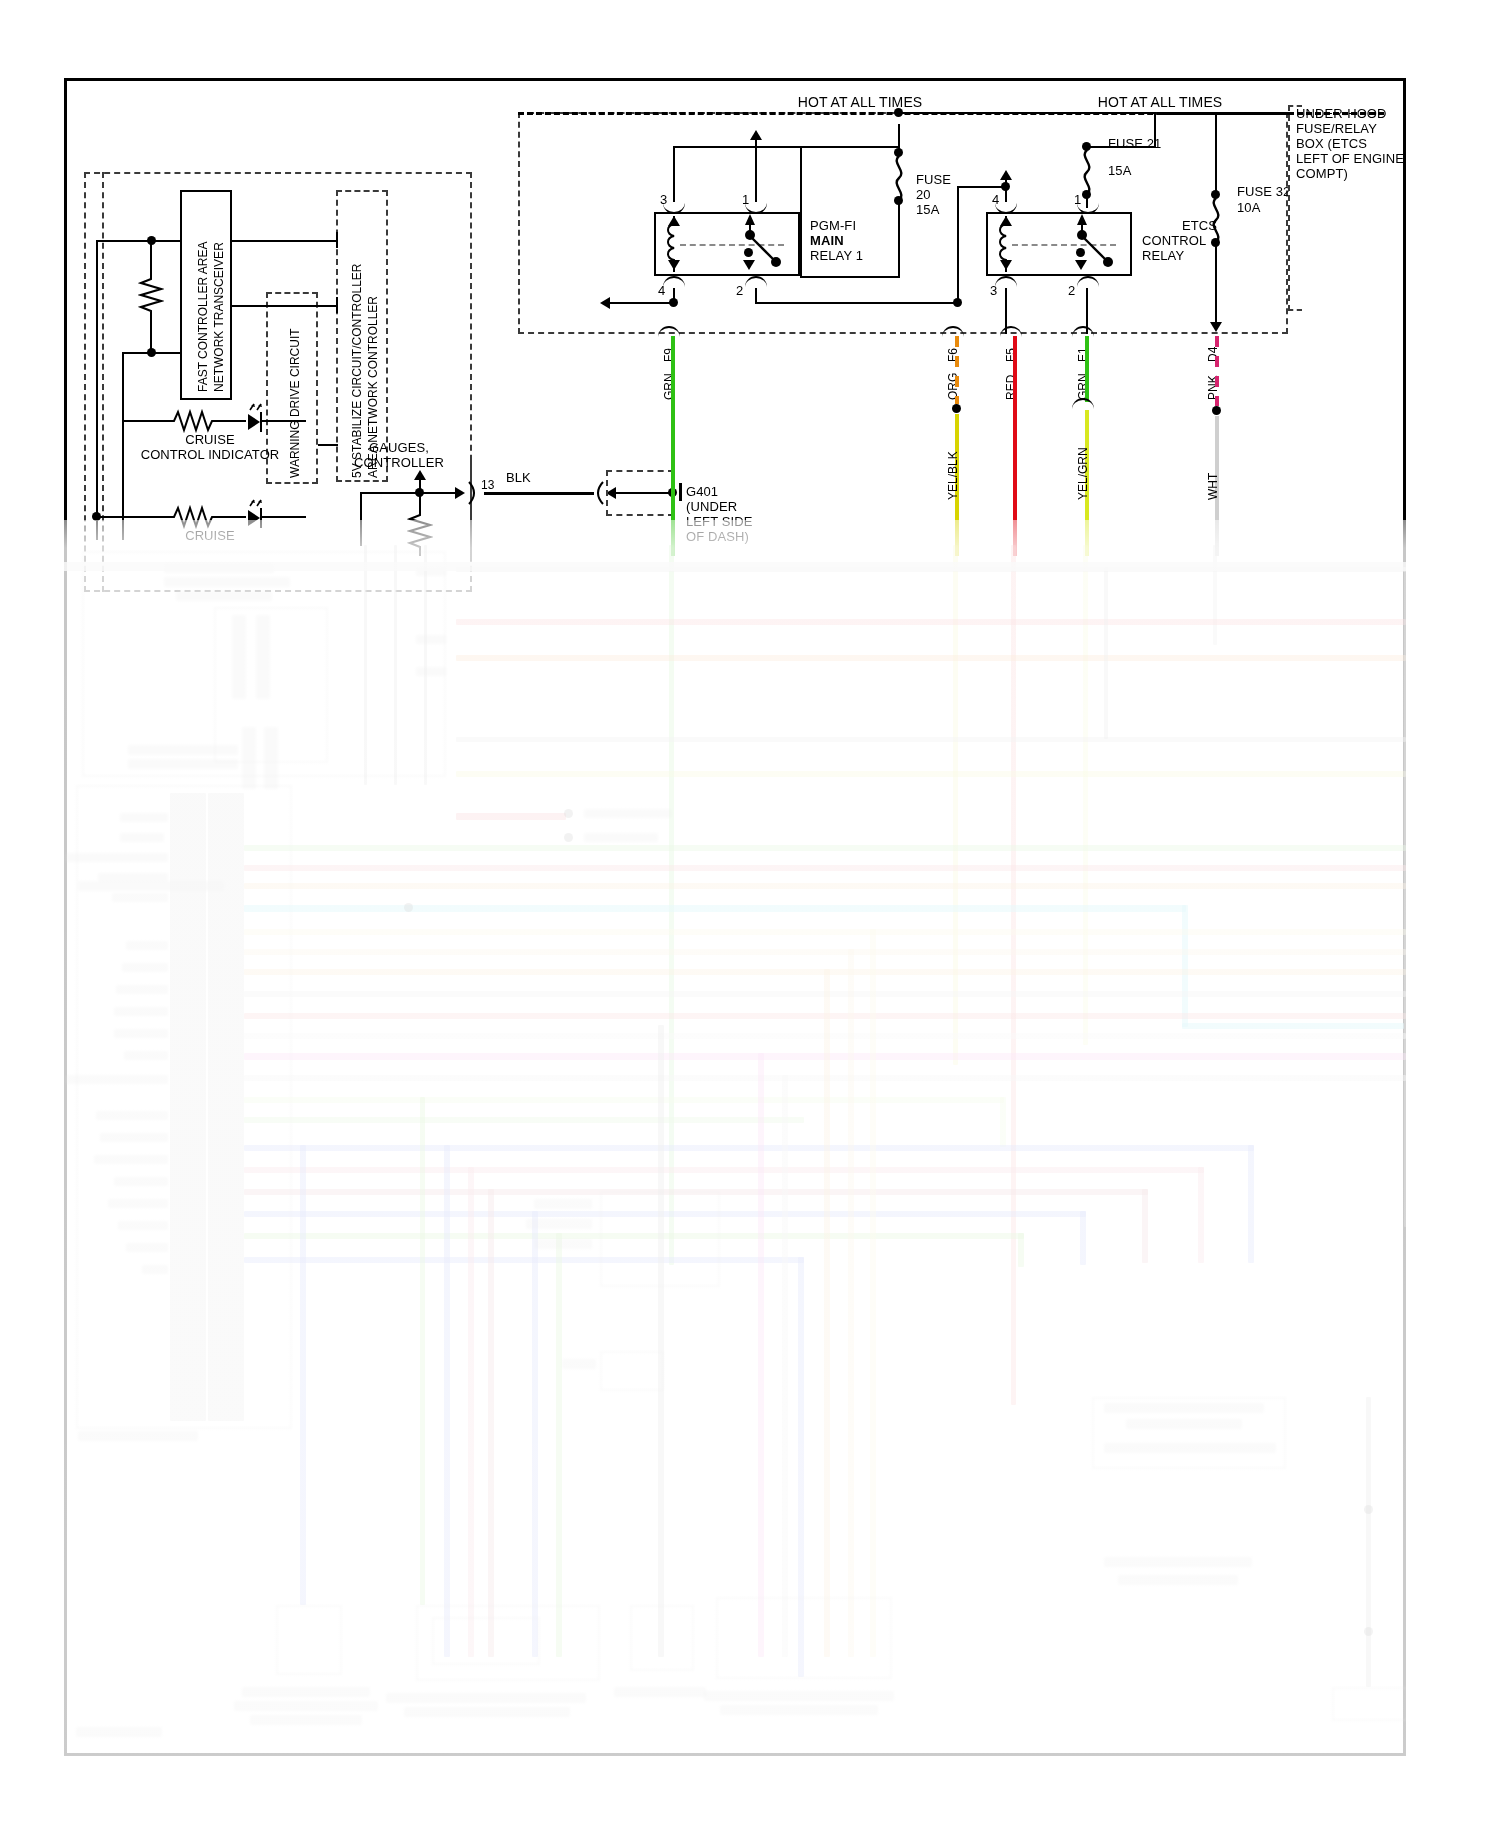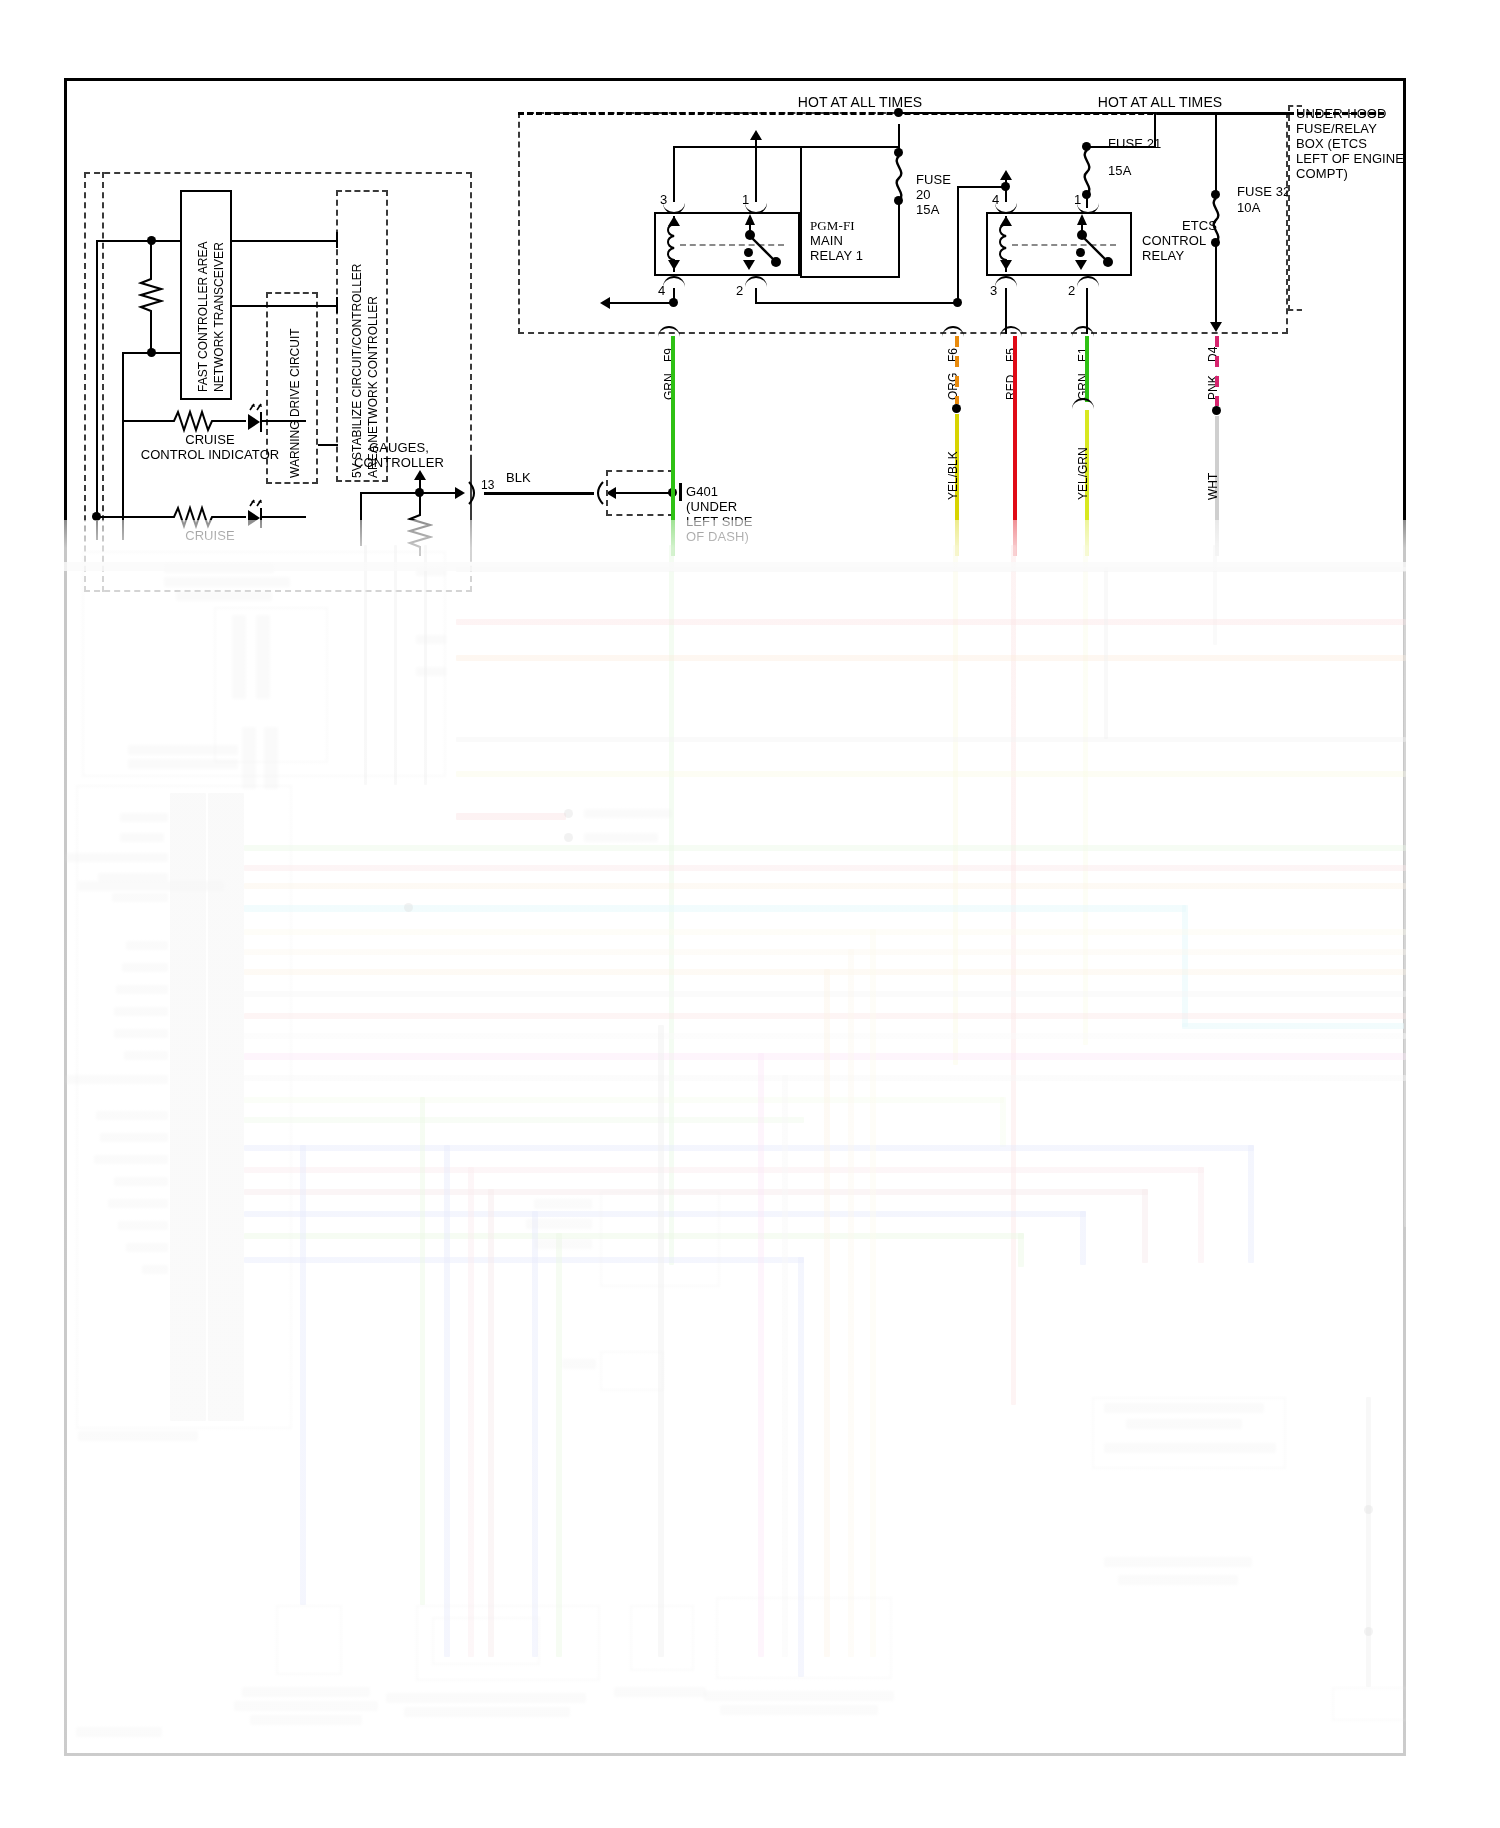--- a/index.html
+++ b/index.html
@@ -228,22 +228,22 @@
   <svg style="position:absolute;left:740px;top:214px;" width="52" height="58" viewBox="0 0 52 58">
     <line x1="10" y1="6" x2="10" y2="18" stroke="#000" stroke-width="2"></line>
     <polygon points="10,0 5,11 15,11" fill="#000"></polygon>
     <circle cx="10" cy="21" r="5" fill="#000"></circle>
     <line x1="12" y1="24" x2="34" y2="46" stroke="#000" stroke-width="2.4"></line>
     <circle cx="36" cy="48" r="5" fill="#000"></circle>
   </svg>
   <div class="dot" style="left:744px;top:248px;"></div>
   <div class="arrD" style="left:743px;top:260px;"></div>
 
-  <div class="lbl" style="left:810px;top:218px;font-family:Liberation Serif, serif;">PGM-FI</div>
-  <div class="lbl" style="left:810px;top:233px;">MAIN</div>
+  <div class="lbl" style="left:810px;top:218px;">PGM-FI</div>
+  <div class="lbl" style="left:810px;top:233px;font-weight:bold;">MAIN</div>
   <div class="lbl" style="left:810px;top:248px;">RELAY 1</div>
 
   <div class="lbl" style="left:660px;top:192px;font-size:13px;">3</div>
   <div class="cup" style="left:663px;top:200px;"></div>
   <div class="lbl" style="left:742px;top:192px;font-size:13px;">1</div>
   <div class="cup" style="left:745px;top:200px;"></div>
 
   <div class="cupU" style="left:663px;top:276px;"></div>
   <div class="lbl" style="left:658px;top:283px;font-size:13px;">4</div>
   <div class="cupU" style="left:745px;top:276px;"></div>

